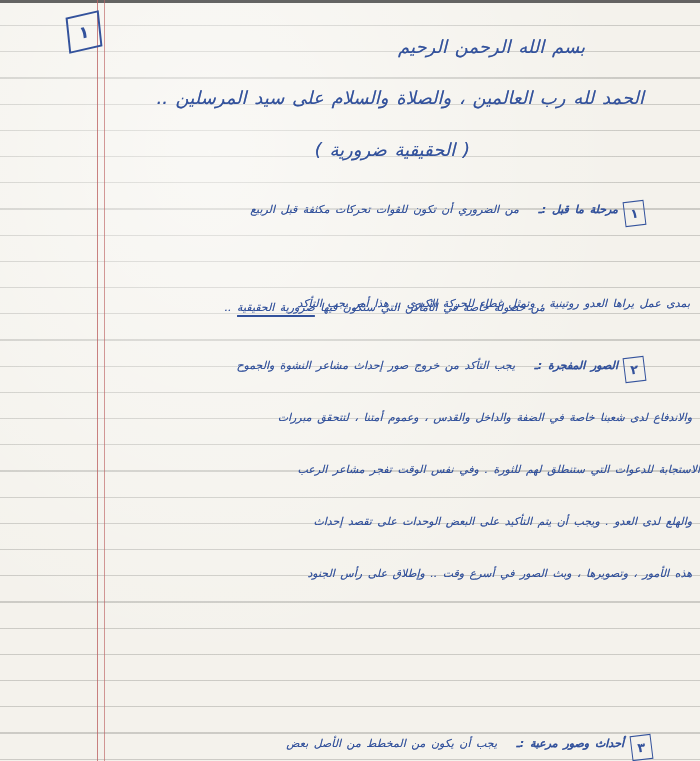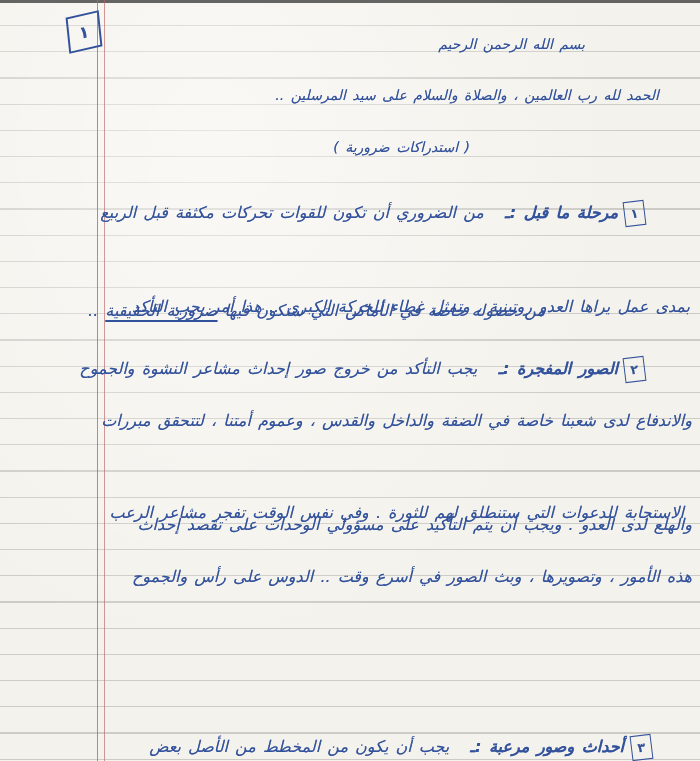--- a/index.html
+++ b/index.html
@@ -40,26 +40,26 @@
     width:30px;height:32px;
     border:2.2px solid var(--ink);
     transform:rotate(-13deg) skewX(-7deg);
     display:flex;align-items:center;justify-content:center;
     font-size:17px;font-weight:bold;
   }
   .hw{
     position:absolute;
     white-space:nowrap;
     font-style:italic;
-    font-size:16px;
+    font-size:11px;
     letter-spacing:.2px;
     word-spacing:2px;
     text-shadow:0 0 .4px rgba(51,82,156,.55);
   }
-  .hw.center-ish{font-size:14px;}
+  .hw.center-ish{font-size:18px;}
   .marker-box{
     position:absolute;
     width:19px;height:23px;
     border:1.8px solid var(--ink);
     transform:rotate(-7deg);
     display:flex;align-items:center;justify-content:center;
     font-size:13px;font-weight:bold;
     font-style:normal;
   }
   .heading{font-weight:bold;margin-left:14px;}
@@ -76,22 +76,22 @@
   <div class="top-edge"></div>
   <div class="red-margin"></div>
 
   <div class="ink-layer">
 
     <div class="page-num-box">
       <span>١</span>
     </div>
 
     <div class="hw center-ish" style="top:36px;right:115px;">بسم الله الرحمن الرحيم</div>
-    <div class="hw center-ish" style="top:87px;right:41px;margin-left:47px;">الحمد لله رب العالمين ، والصلاة والسلام على سيد المرسلين ..</div>
-    <div class="hw center-ish" style="top:139px;right:230px;">( استدراكات ضرورية )</div>
+    <div class="hw center-ish" style="top:87px;right:56px;margin-left:47px;">الحمد لله رب العالمين ، والصلاة والسلام على سيد المرسلين ..</div>
+    <div class="hw center-ish" style="top:139px;right:230px;">( الحقيقية ضرورية )</div>
 
     <div class="marker-box" style="top:201px;right:55px;">
       <span>١</span>
     </div>
     <div class="hw" style="top:203px;right:82px;">
       <span class="heading">مرحلة ما قبل :ـ</span>
       <span>من الضروري أن تكون للقوات تحركات مكثفة قبل الربيع</span>
     </div>
     <div class="hw" style="top:253px;right:10px;margin-top:44px;">بمدى عمل يراها العدو روتينية ، وتمثل غطاء للحركة الكبرى .. هذا أمر يجب التأكد</div>
     <div class="hw" style="top:301px;right:155px;">
@@ -101,23 +101,23 @@
     </div>
 
     <div class="marker-box" style="top:357px;right:55px;">
       <span>٢</span>
     </div>
     <div class="hw" style="top:359px;right:82px;">
       <span class="heading">الصور المفجرة :ـ</span>
       <span>يجب التأكد من خروج صور إحداث مشاعر النشوة والجموح</span>
     </div>
     <div class="hw" style="top:411px;right:8px;">والاندفاع لدى شعبنا خاصة في الضفة والداخل والقدس ، وعموم أمتنا ، لتتحقق مبررات</div>
-    <div class="hw" style="top:463px;right:16px;margin-top:40px;">الاستجابة للدعوات التي ستنطلق لهم للثورة . وفي نفس الوقت تفجر مشاعر الرعب</div>
-    <div class="hw" style="top:515px;right:8px;">والهلع لدى العدو . ويجب أن يتم التأكيد على مسؤولي الوحدات على تقصد إحداث</div>
-    <div class="hw" style="top:567px;right:8px;">هذه الأمور ، وتصويرها ، وبث الصور في أسرع وقت .. الدوس على رأس والجموح</div>
+    <div class="hw" style="top:463px;right:0;">الاستجابة للدعوات التي ستنطلق لهم للثورة . وفي نفس الوقت تفجر مشاعر الرعب</div>
+    <div class="hw" style="top:515px;right:8px;">والهلع لدى العدو . ويجب أن يتم التأكيد على البعض الوحدات على تقصد إحداث</div>
+    <div class="hw" style="top:567px;right:8px;">هذه الأمور ، وتصويرها ، وبث الصور في أسرع وقت .. وإطلاق على رأس الجنود</div>
 
     <div class="marker-box" style="top:735px;right:48px;">
       <span>٣</span>
     </div>
     <div class="hw" style="top:737px;right:76px;text-align:right;">
       <span class="heading">أحداث وصور مرعبة :ـ</span>
       <span>يجب أن يكون من المخطط من الأصل بعض</span>
     </div>
 
   </div>

